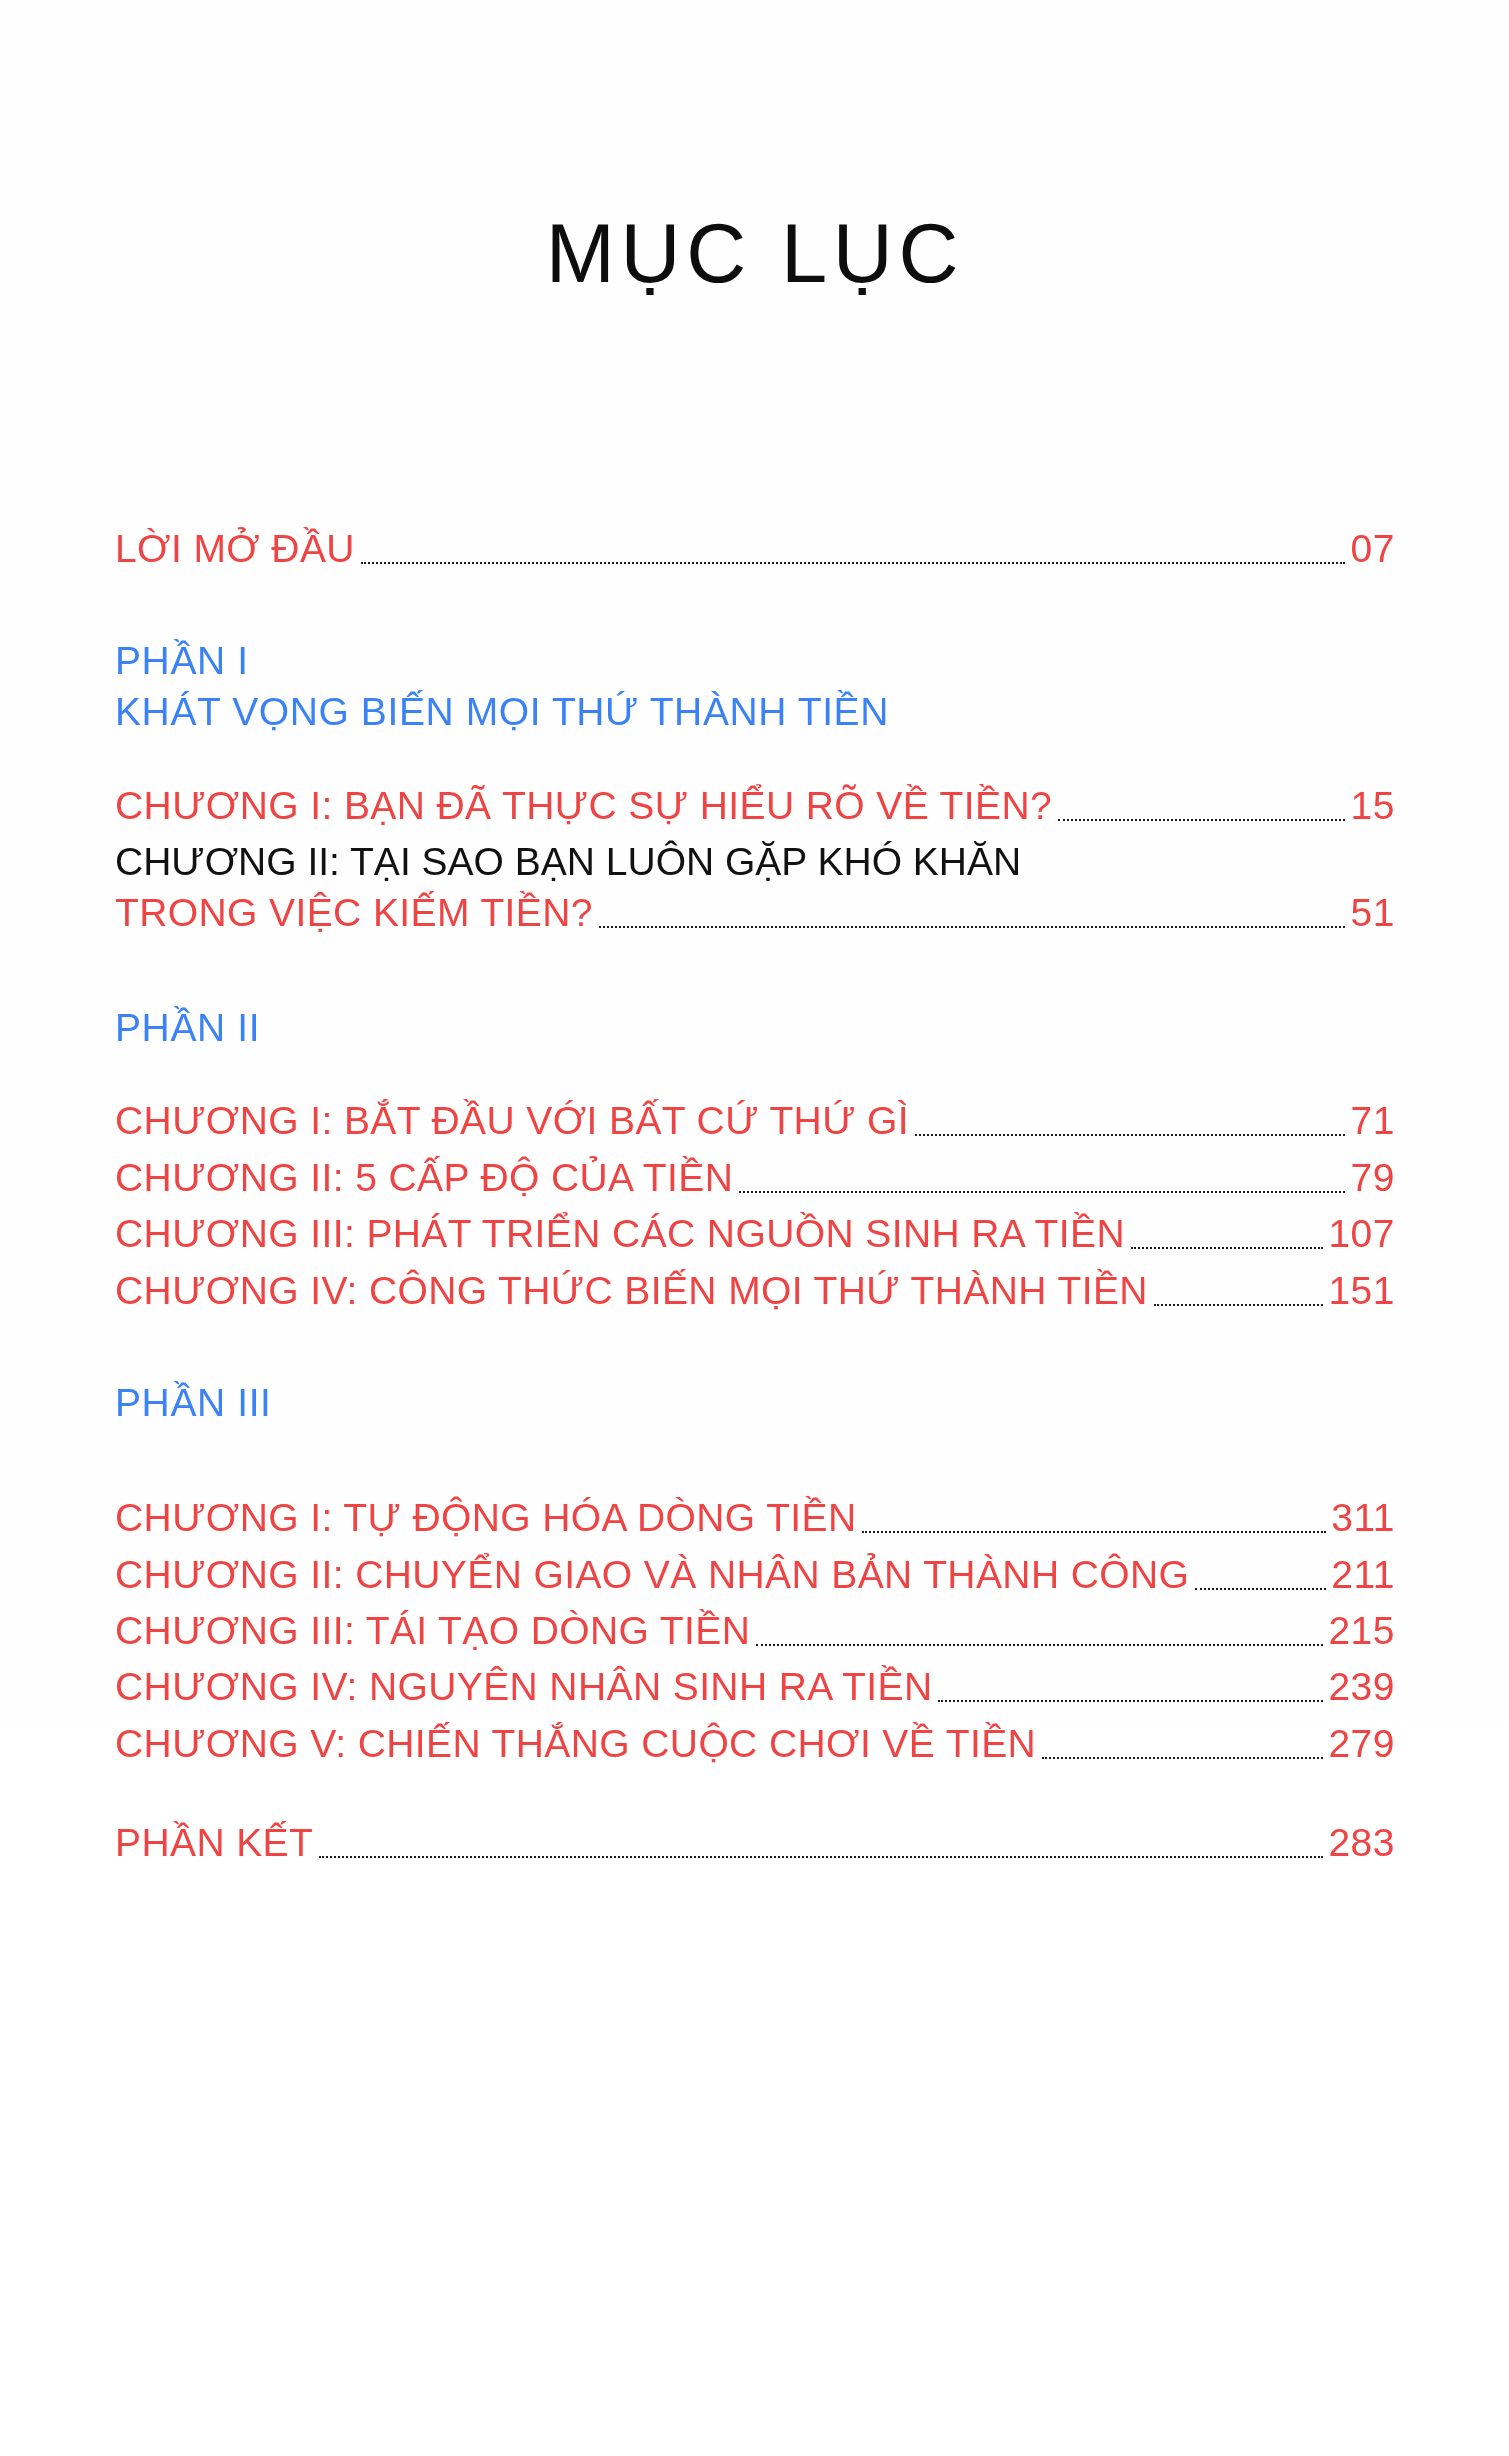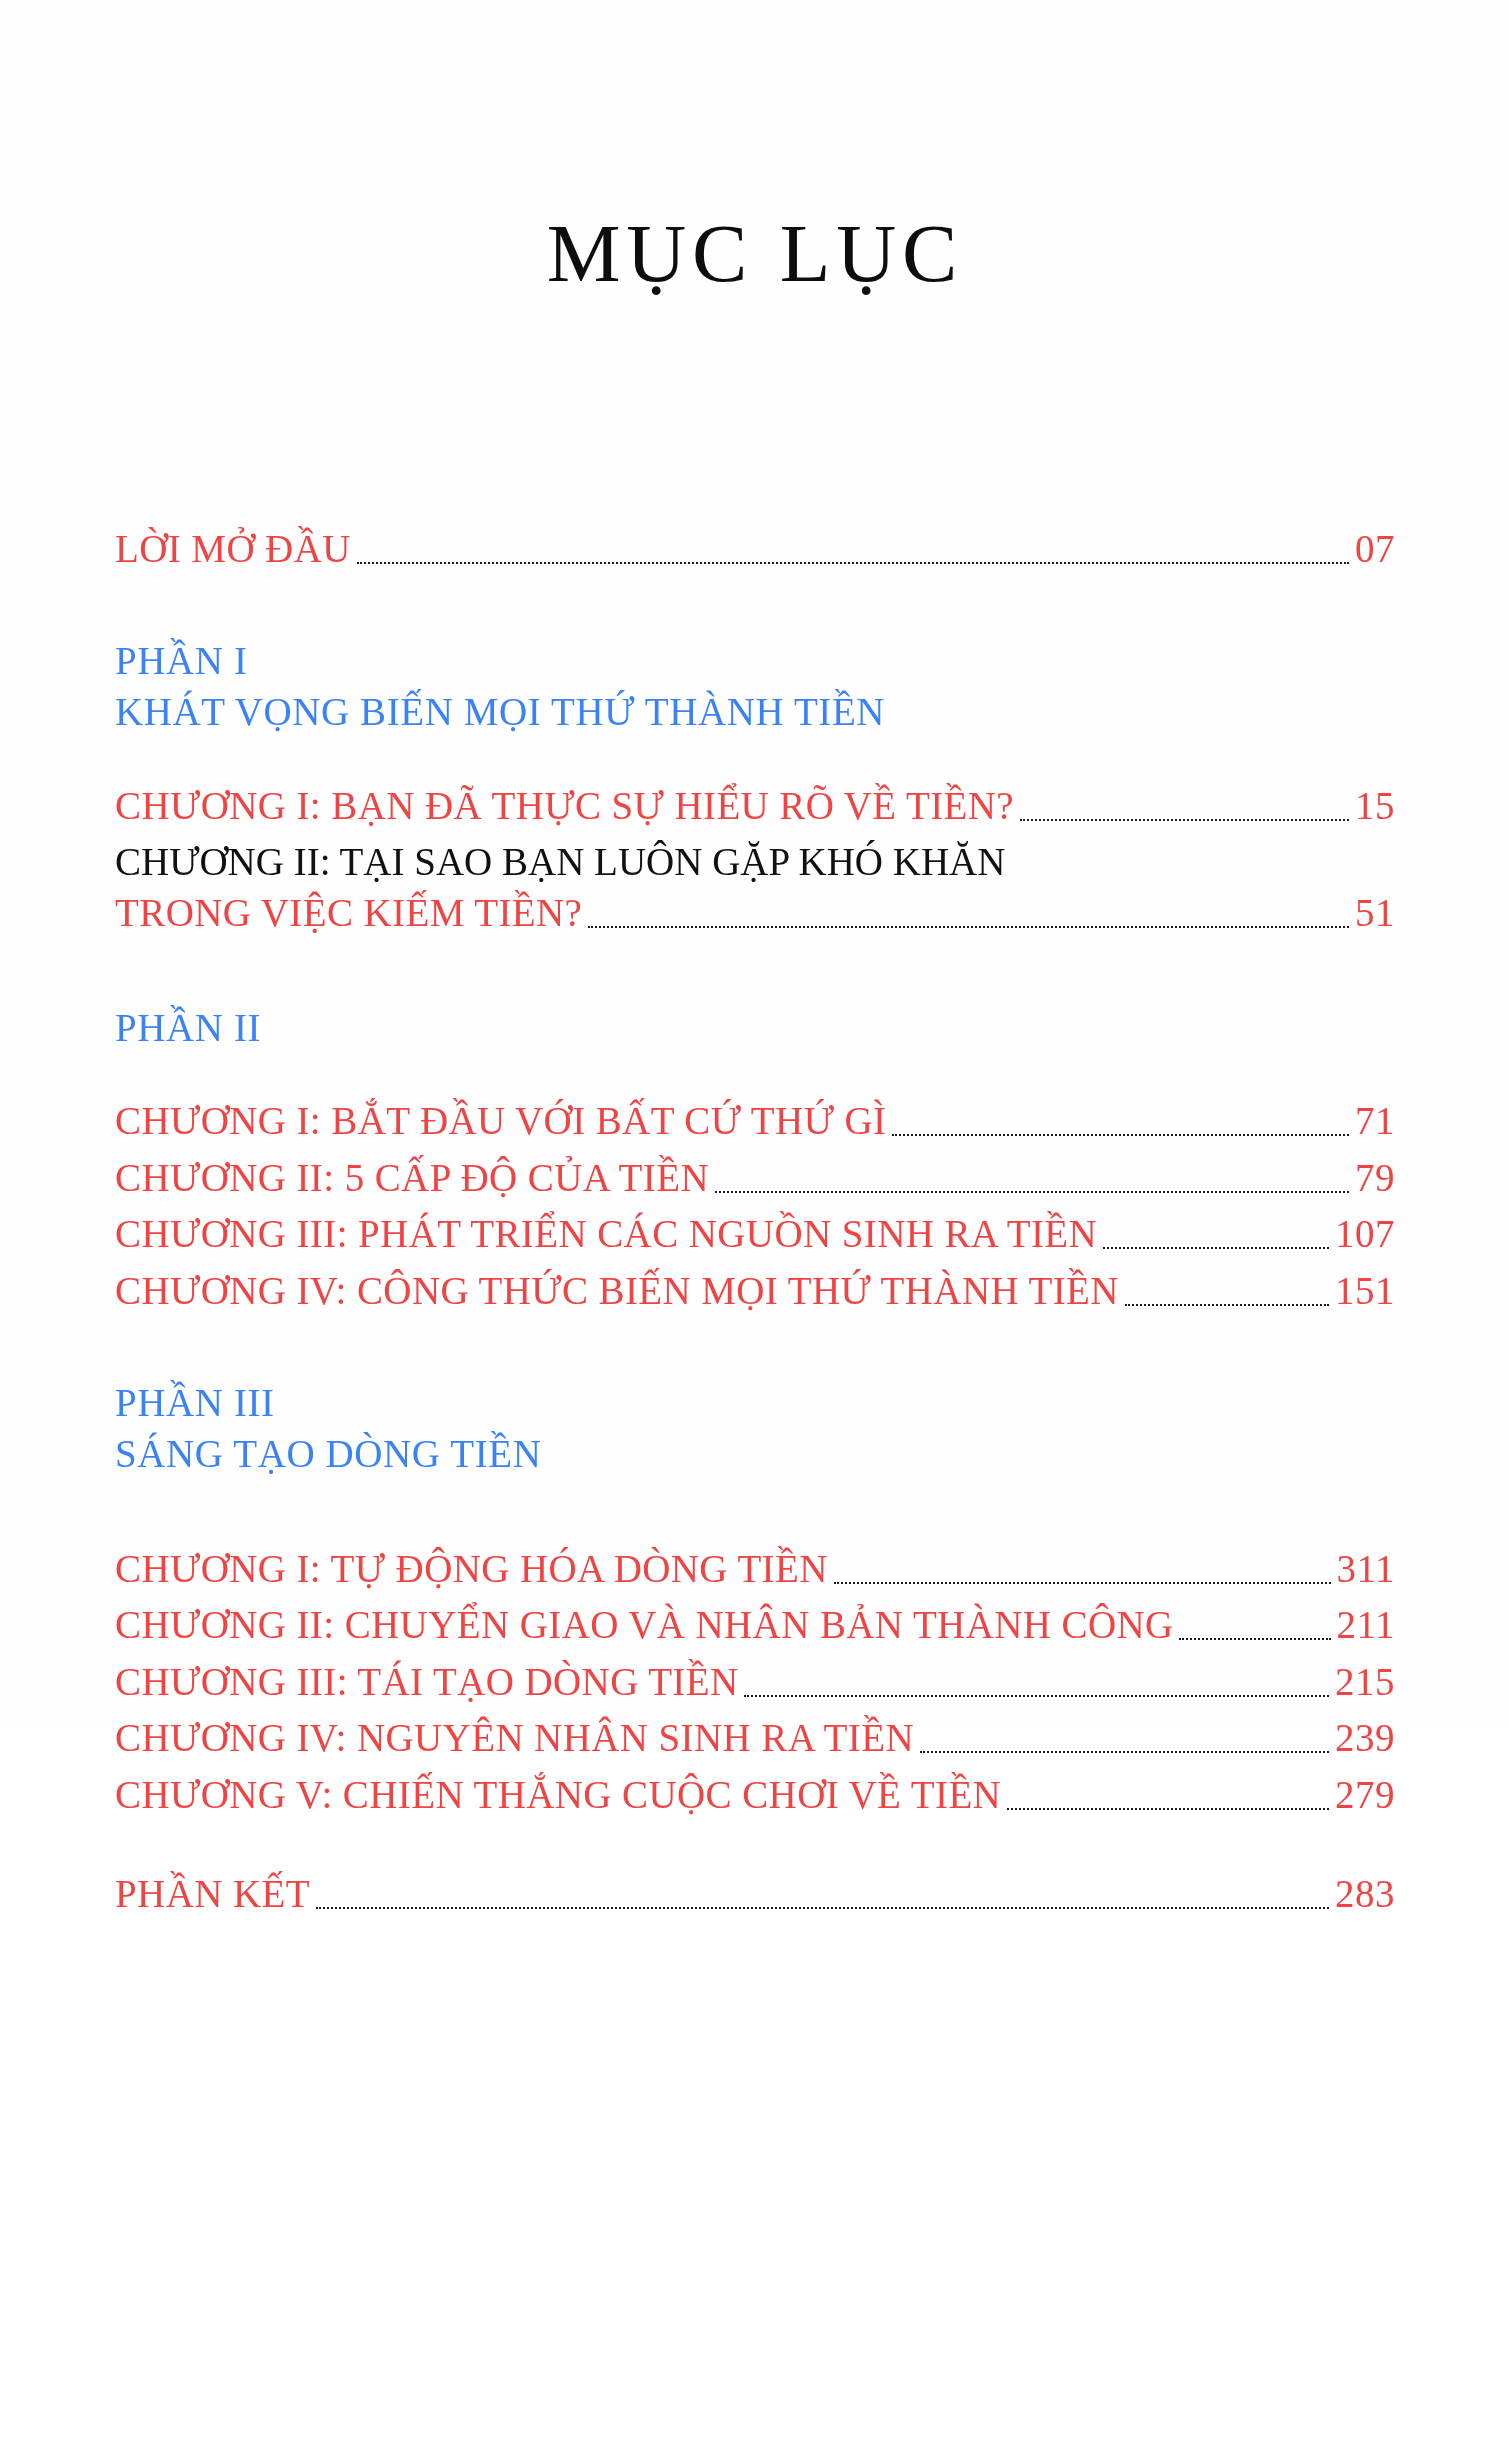--- a/index.html
+++ b/index.html
@@ -14,21 +14,20 @@
     color: #111111;
     overflow: hidden;
   }
   .page {
     position: relative;
     width: 1510px;
     height: 1723px;
     background: #fefefe;
     box-sizing: border-box;
     padding: 0 115px;
-    font-family: Liberation Serif, serif;
   }
   .page-title {
     text-align: center;
     font-size: 83px;
     letter-spacing: 5.8px;
     font-weight: 400;
     margin: 0;
     padding-top: 212px;
     line-height: 1;
     color: #0d0d0d;
@@ -154,21 +153,20 @@
     <div class="entry">
       <span class="label">CHƯƠNG IV: CÔNG THỨC BIẾN MỌI THỨ THÀNH TIỀN</span>
       <span class="leader"></span>
       <span class="pagenum">151</span>
     </div>
 
     <div class="gap-lg"></div>
 
     <div class="part">
       <span class="part-name">PHẦN III</span>
-      <span class="part-sub">SÁNG TẠO DÒNG TIỀN</span>
     </div>
 
     <div class="gap-xl"></div>
 
     <div class="entry">
       <span class="label">CHƯƠNG I: TỰ ĐỘNG HÓA DÒNG TIỀN</span>
       <span class="leader"></span>
       <span class="pagenum">311</span>
     </div>
     <div class="entry">

